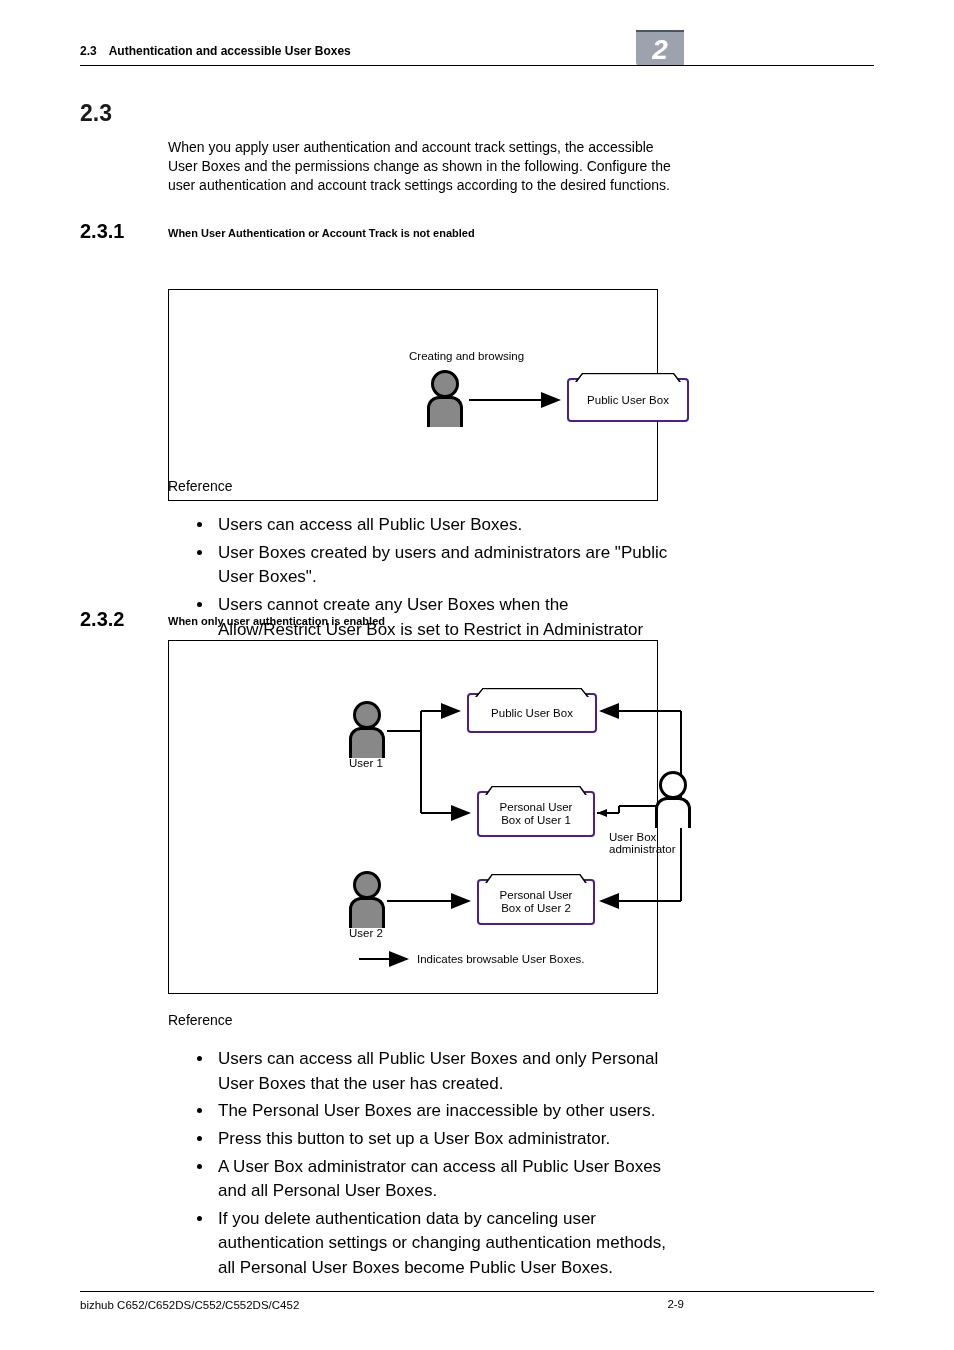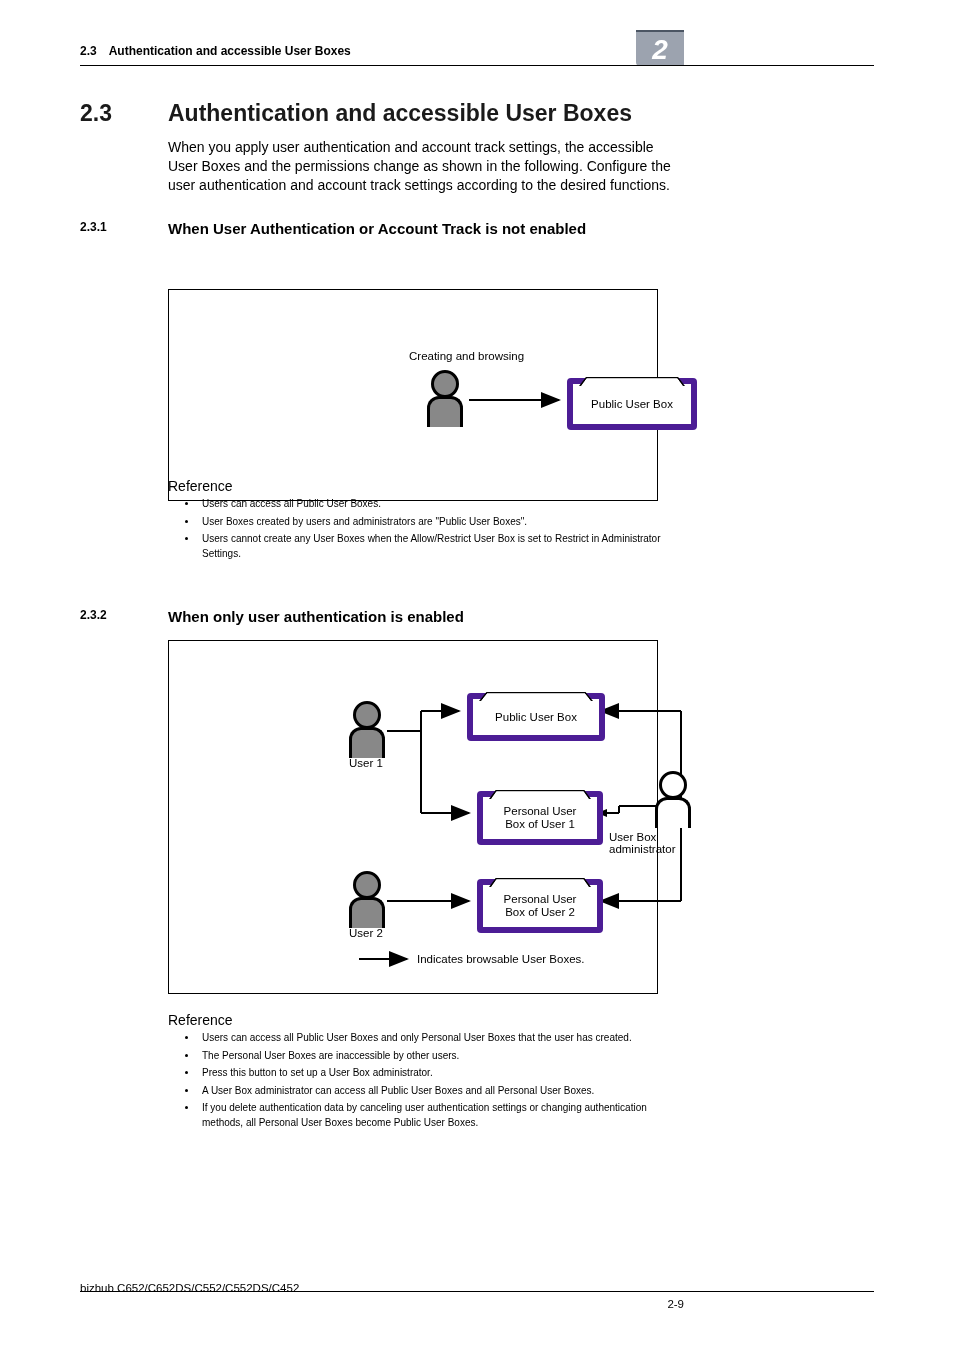--- a/index.html
+++ b/index.html
@@ -4,50 +4,49 @@
 <style>
   @page { size: 954px 1350px; margin: 0; }
   html, body { margin:0; padding:0; width:954px; height:1350px; font-family: Arial, Helvetica, sans-serif; color:#000; background:#fff; }
   .page { position:relative; width:764px; height:1350px; }
   .header-line { position:absolute; top:65px; left:80px; width:794px; border-top:1px solid #000; }
   .header-breadcrumb { position:absolute; top:44px; left:80px; font-size:12px; font-weight:bold; }
   .header-badge { position:absolute; top:30px; right:80px; width:48px; height:36px; background:#9ca3af; color:#fff; font-weight:bold; font-style:italic; font-size:28px; text-align:center; line-height:40px; box-shadow:0 2px 0 #4b5563 inset; border-bottom-left-radius:4px; }
   .h1-num { position:absolute; left:80px; font-size:23px; font-weight:bold; color:#1a1a1a; }
   .h1-title { position:absolute; left:168px; font-size:23px; font-weight:bold; color:#1a1a1a; }
   .body-text { position:absolute; left:168px; right:80px; font-size:14px; line-height:1.35; }
-  .h2-num { position:absolute; left:80px; font-size:12px; font-weight:bold; }
-  .h2-title { position:absolute; left:168px; font-size:15px; font-weight:bold; }
+  .h2-num { position:absolute; left:80px; font-size:20px; font-weight:bold; }
+  .h2-title { position:absolute; left:168px; font-size:11px; font-weight:bold;margin-top:7px; }
   .diagram-box { position:absolute; left:168px; right:106px; border:1px solid #000; background:#fff; }
   .ref-label { position:absolute; left:168px; font-size:14px;text-align:right; }
-  ul.ref { position:absolute; left:168px; right:80px; margin:0; padding:0 0 0 30px; font-size:10px; line-height:1.45; }
+  ul.ref { position:absolute; left:168px; right:80px; margin:16px; padding:0 0 0 30px; font-size:17px; line-height:1.45; }
   ul.ref li { margin-bottom:3px; padding-left:4px; }
   .footer-line { position:absolute; bottom:58px; left:80px; width:794px; border-top:1px solid #000; }
-  .footer-left { position:absolute; bottom:56px; left:80px; font-size:11.5px;margin-top:12px; }
+  .footer-left { position:absolute; bottom:39px; left:80px; font-size:11.5px;margin-top:12px; }
   .footer-right { position:absolute; bottom:40px; right:80px; font-size:11.5px; }
   
   .person { position:absolute; }
   .person .head { width:22px; height:22px; border:3px solid #000; border-radius:50%; background:#fff; margin:0 auto; }
   .person .body { width:30px; height:28px; border:3px solid #000; border-top-left-radius:12px; border-top-right-radius:12px; border-bottom:none; margin-top:-2px; background:#fff; }
   .person.shaded .head, .person.shaded .body { background:#888; }
-  .tab-box { position:absolute; border:6px solid #4c1d95; border-radius:4px; background:#fff; font-size:11.5px; text-align:center; display:flex; align-items:center; justify-content:center; }
+  .tab-box { position:absolute; border:2px solid #4c1d95; border-radius:4px; background:#fff; font-size:11.5px; text-align:center; display:flex; align-items:center; justify-content:center; }
   .tab-box .tab { position:absolute; top:-10px; left:6px; right:6px; height:10px; border:2px solid #000; border-bottom:none; background:#fff; transform:perspective(40px) rotateX(30deg); transform-origin:bottom; }
   .dlabel { position:absolute; font-size:11.5px; }
   svg.arrows { position:absolute; left:0; top:0; }
 </style>
 </head>
 <body>
 
 <div class="page">
 
   <div class="header-breadcrumb">2.3 Authentication and accessible User Boxes</div>
   <div class="header-badge">2</div>
   <div class="header-line"></div>
 
   <div class="h1-num" style="top:100px;">2.3</div>
-  <div class="h1-title" style="top:100px;">Authentication and accessible User Boxes</div>
 
   <div class="body-text" style="top:138px;">When you apply user authentication and account track settings, the accessible User Boxes and the permissions change as shown in the following. Configure the user authentication and account track settings according to the desired functions.</div>
 
   <div class="h2-num" style="top:220px;">2.3.1</div>
   <div class="h2-title" style="top:220px;">When User Authentication or Account Track is not enabled</div>
 
   <div class="diagram-box" style="top:252px; height:210px;margin-top:37px;">
     <div class="dlabel" style="left:240px; top:60px;">Creating and browsing</div>
     <div class="person shaded" style="left:258px; top:80px;">
       <div class="head"></div>

